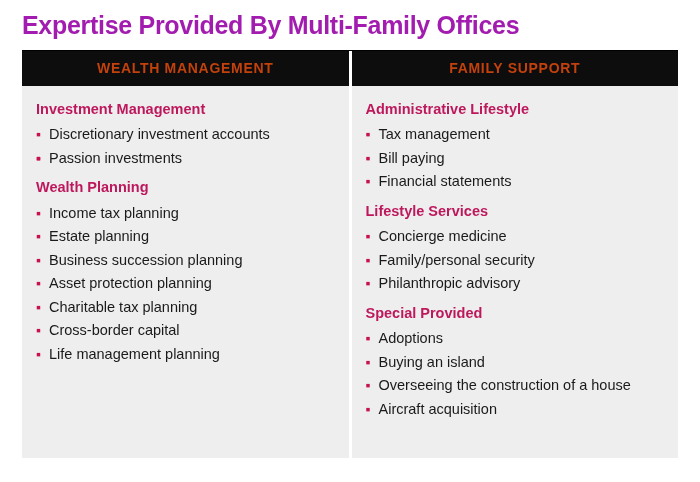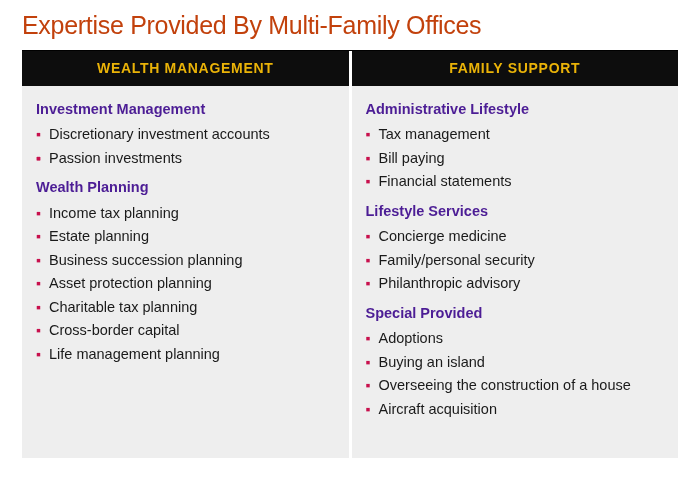--- a/index.html
+++ b/index.html
@@ -16,56 +16,56 @@
   }
   .page {
     position: relative;
     width: 700px;
     height: 482px;
     box-sizing: border-box;
     padding: 8px 22px 0 22px;
   }
   .title {
     font-size: 25px;
-    font-weight: normal;
+    font-weight: bold;
     letter-spacing: -0.3px;
-    color: #c2410c;
+    color: #a21caf;
     margin: 4px 0 10px 0;
     line-height: 1.1;
   }
   .table {
     display: flex;
     width: 656px;
     border-top: 1px solid #000;
   }
   .col {
     flex: 1 1 0;
     min-width: 0;
   }
   .col-left {
     border-right: 3px solid #ffffff;
   }
   .col-head {
     background: #0d0d0d;
-    color: #eab308;
+    color: #c2410c;
     font-size: 14px;
     font-weight: bold;
     letter-spacing: 0.7px;
     text-align: center;
     padding: 9px 0 10px 0;
     text-transform: uppercase;
   }
   .col-body {
     background: #eeeeee;
     padding: 14px 12px 16px 14px;
     min-height: 372px;
     box-sizing: border-box;
   }
   .group-title {
-    color: #4c1d95;
+    color: #be185d;
     font-weight: bold;
     font-size: 14.5px;
     margin: 0 0 4px 0;
     line-height: 1.35;
   }
   .group + .group {
     margin-top: 8px;
   }
   ul.items {
     list-style: none;

